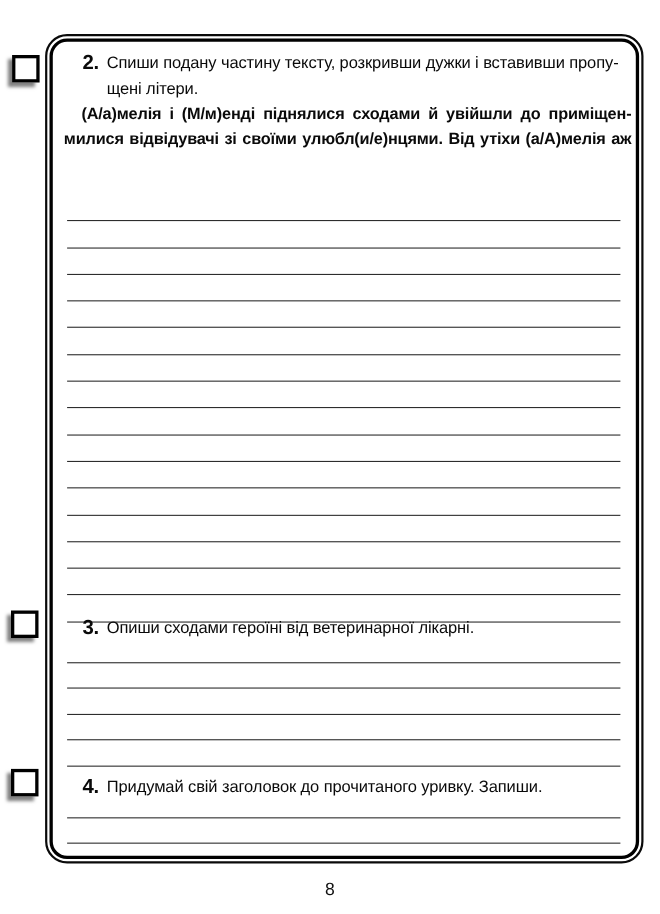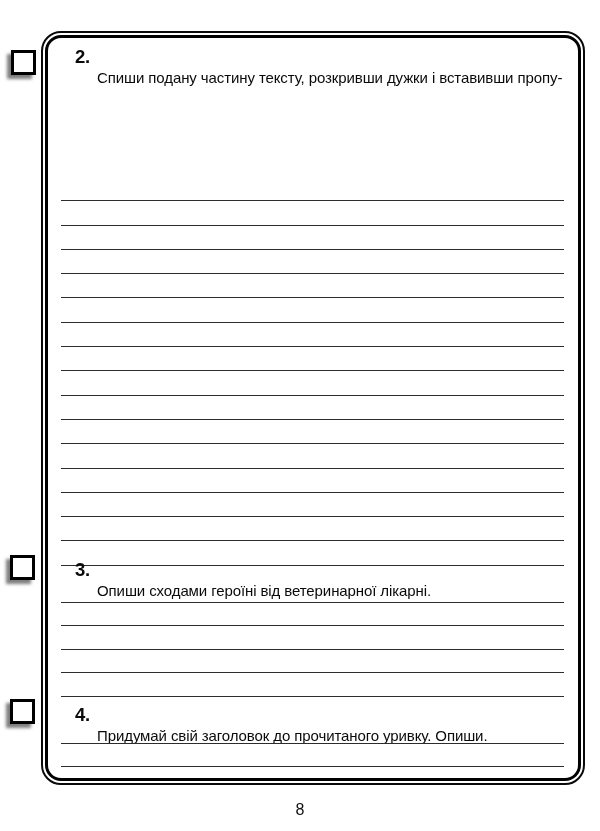--- a/index.html
+++ b/index.html
@@ -20,21 +20,21 @@
   .cb-t2 { left:11px; top:50px; }
   .cb-t3 { left:10px; top:555px; }
   .cb-t4 { left:10px; top:699px; }
 
   .task-head { position:absolute; display:flex; align-items:flex-start; }
   .task-num {
     font-weight:bold; font-size:18.5px; line-height:21px; padding-right:7px;
     letter-spacing:-0.2px;
   }
   .prompt { font-size:15px; line-height:23px; letter-spacing:-0.1px; }
-  .prompt .pl { white-space:nowrap;margin-top:20px; }
+  .prompt .pl { white-space:nowrap; }
   .head-t2 { left:27px; top:8px; }
   .head-t3 { left:27px; top:521px; }
   .head-t4 { left:27px; top:666px; }
 
   .passage {
     position:absolute; left:10px; top:55px; width:516px;
     font-weight:bold; font-size:14.8px; line-height:23.2px;
     letter-spacing:-0.15px;
   }
   .p-line { text-align:justify; text-align-last:justify; }
@@ -58,24 +58,27 @@
 <div class="checkbox cb-t2"></div>
 <div class="checkbox cb-t3"></div>
 <div class="checkbox cb-t4"></div>
 
 <div class="frame">
 
   <div class="task-head head-t2">
     <span class="task-num">2.</span>
     <div class="prompt">
       <div class="pl">Спиши подану частину тексту, розкривши дужки і вставивши пропу-</div>
+      <div class="pl">щені літери.</div>
     </div>
   </div>
 
   <div class="passage">
+    <div class="p-line first">(А/а)мелія і (М/м)енді піднялися сходами й увійшли до приміщен-</div>
+    <div class="p-line">милися відвідувачі зі своїми улюбл(и/е)нцями. Від утіхи (а/А)мелія аж</div>
   </div>
 
   <div class="lines lines-t2">
     <div class="wline"></div>
   <div class="wline"></div>
       <div class="wline"></div>
       <div class="wline"></div>
       <div class="wline"></div>
       <div class="wline"></div>
       <div class="wline"></div>
@@ -101,21 +104,21 @@
     <div class="wline"></div>
   <div class="wline"></div>
       <div class="wline"></div>
       <div class="wline"></div>
       <div class="wline"></div>
     </div>
 
   <div class="task-head head-t4">
     <span class="task-num">4.</span>
     <div class="prompt">
-      <div class="pl">Придумай свій заголовок до прочитаного уривку. Опиши.</div>
+      <div class="pl">Придумай свій заголовок до прочитаного уривку. Запиши.</div>
     </div>
   </div>
 
   <div class="lines lines-t4">
     <div class="wline"></div>
   <div class="wline"></div>
     </div>
 
 </div>
 

